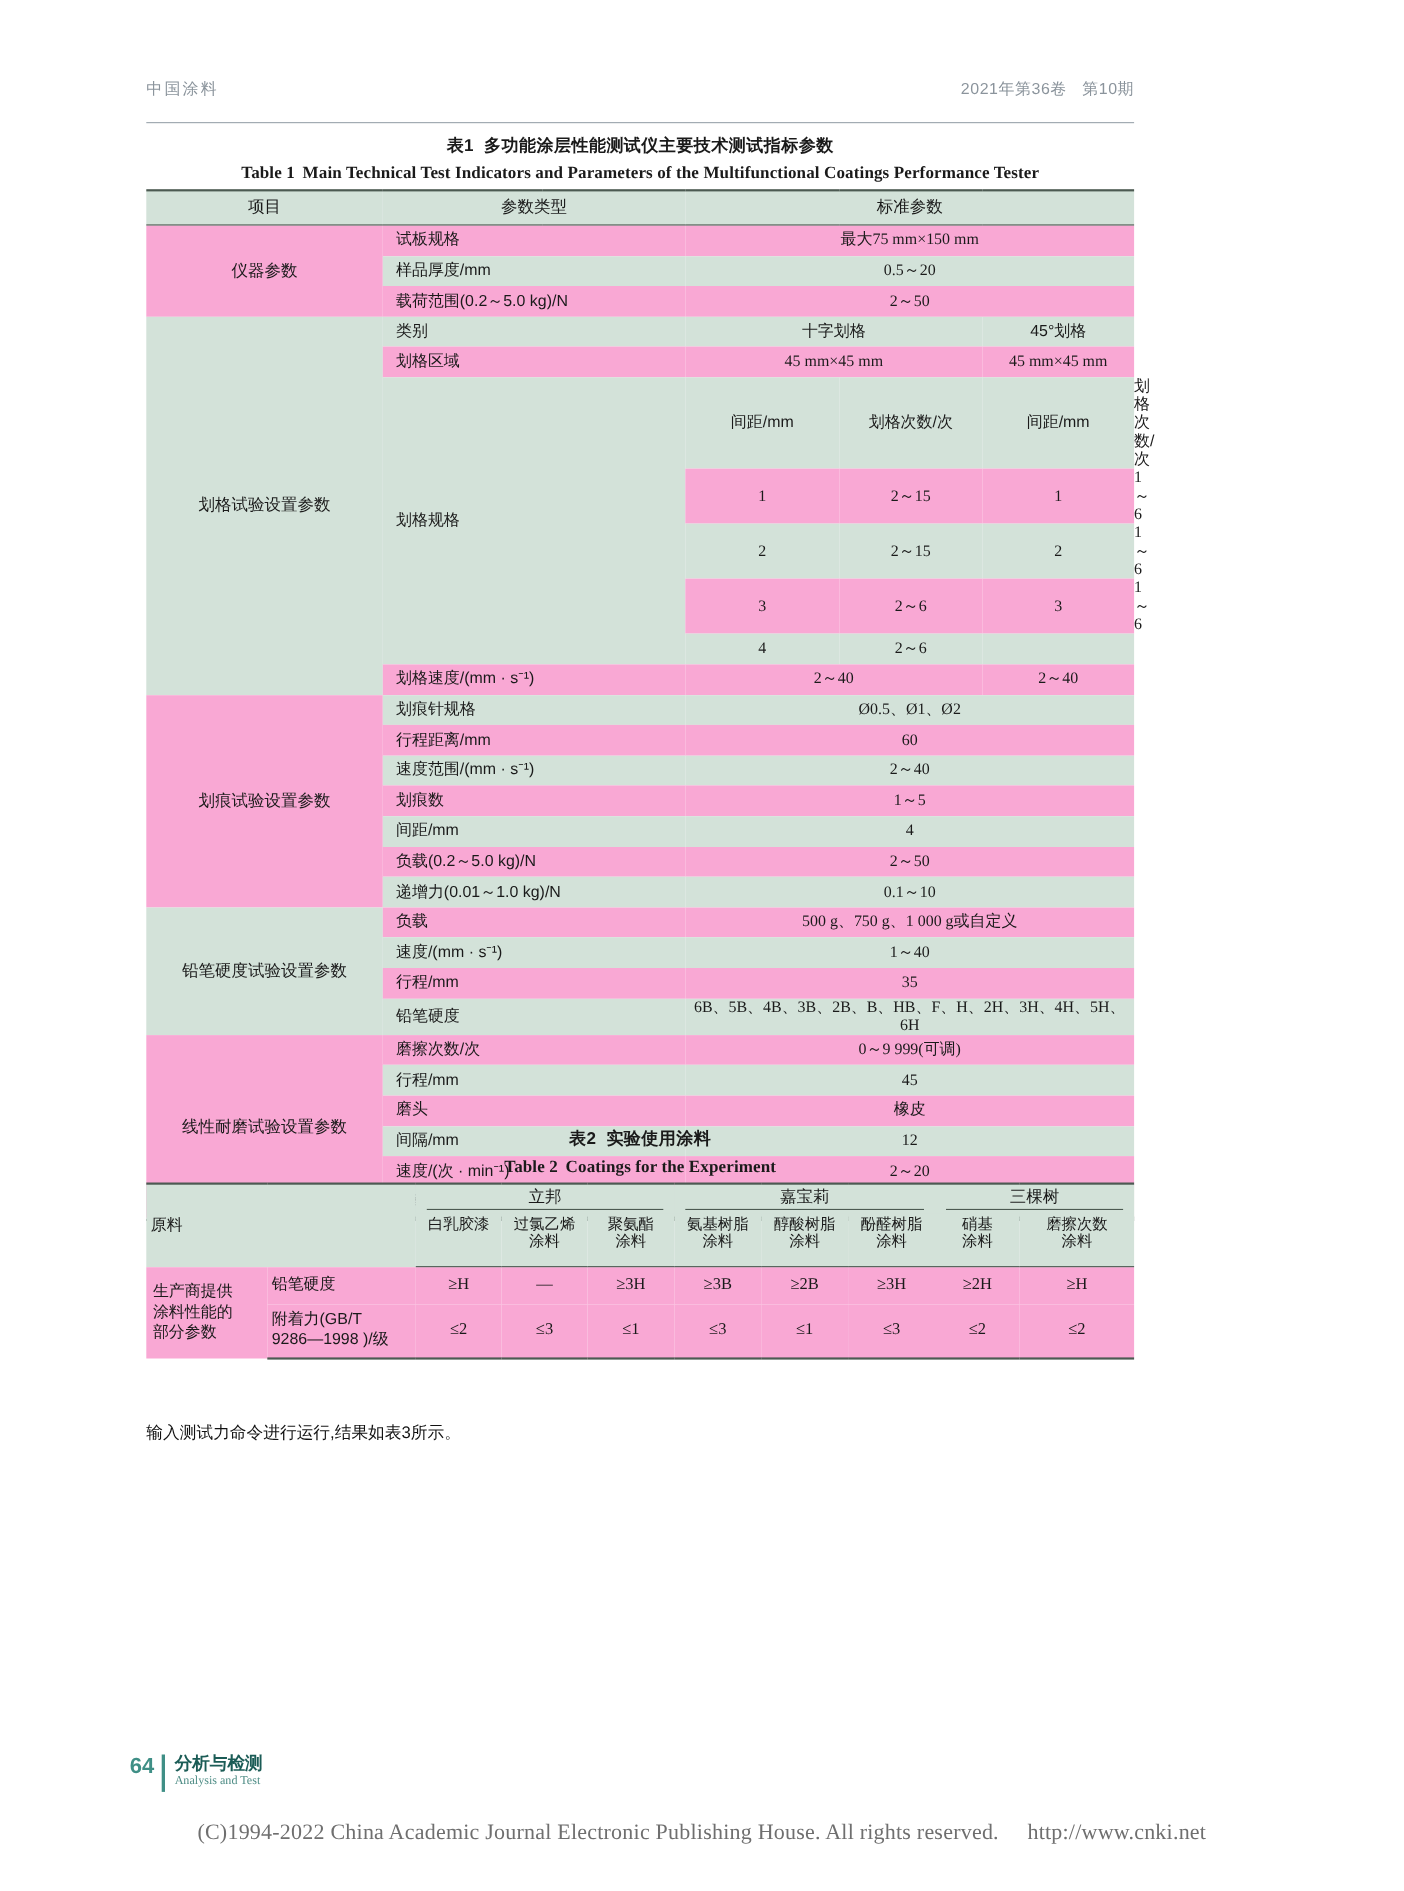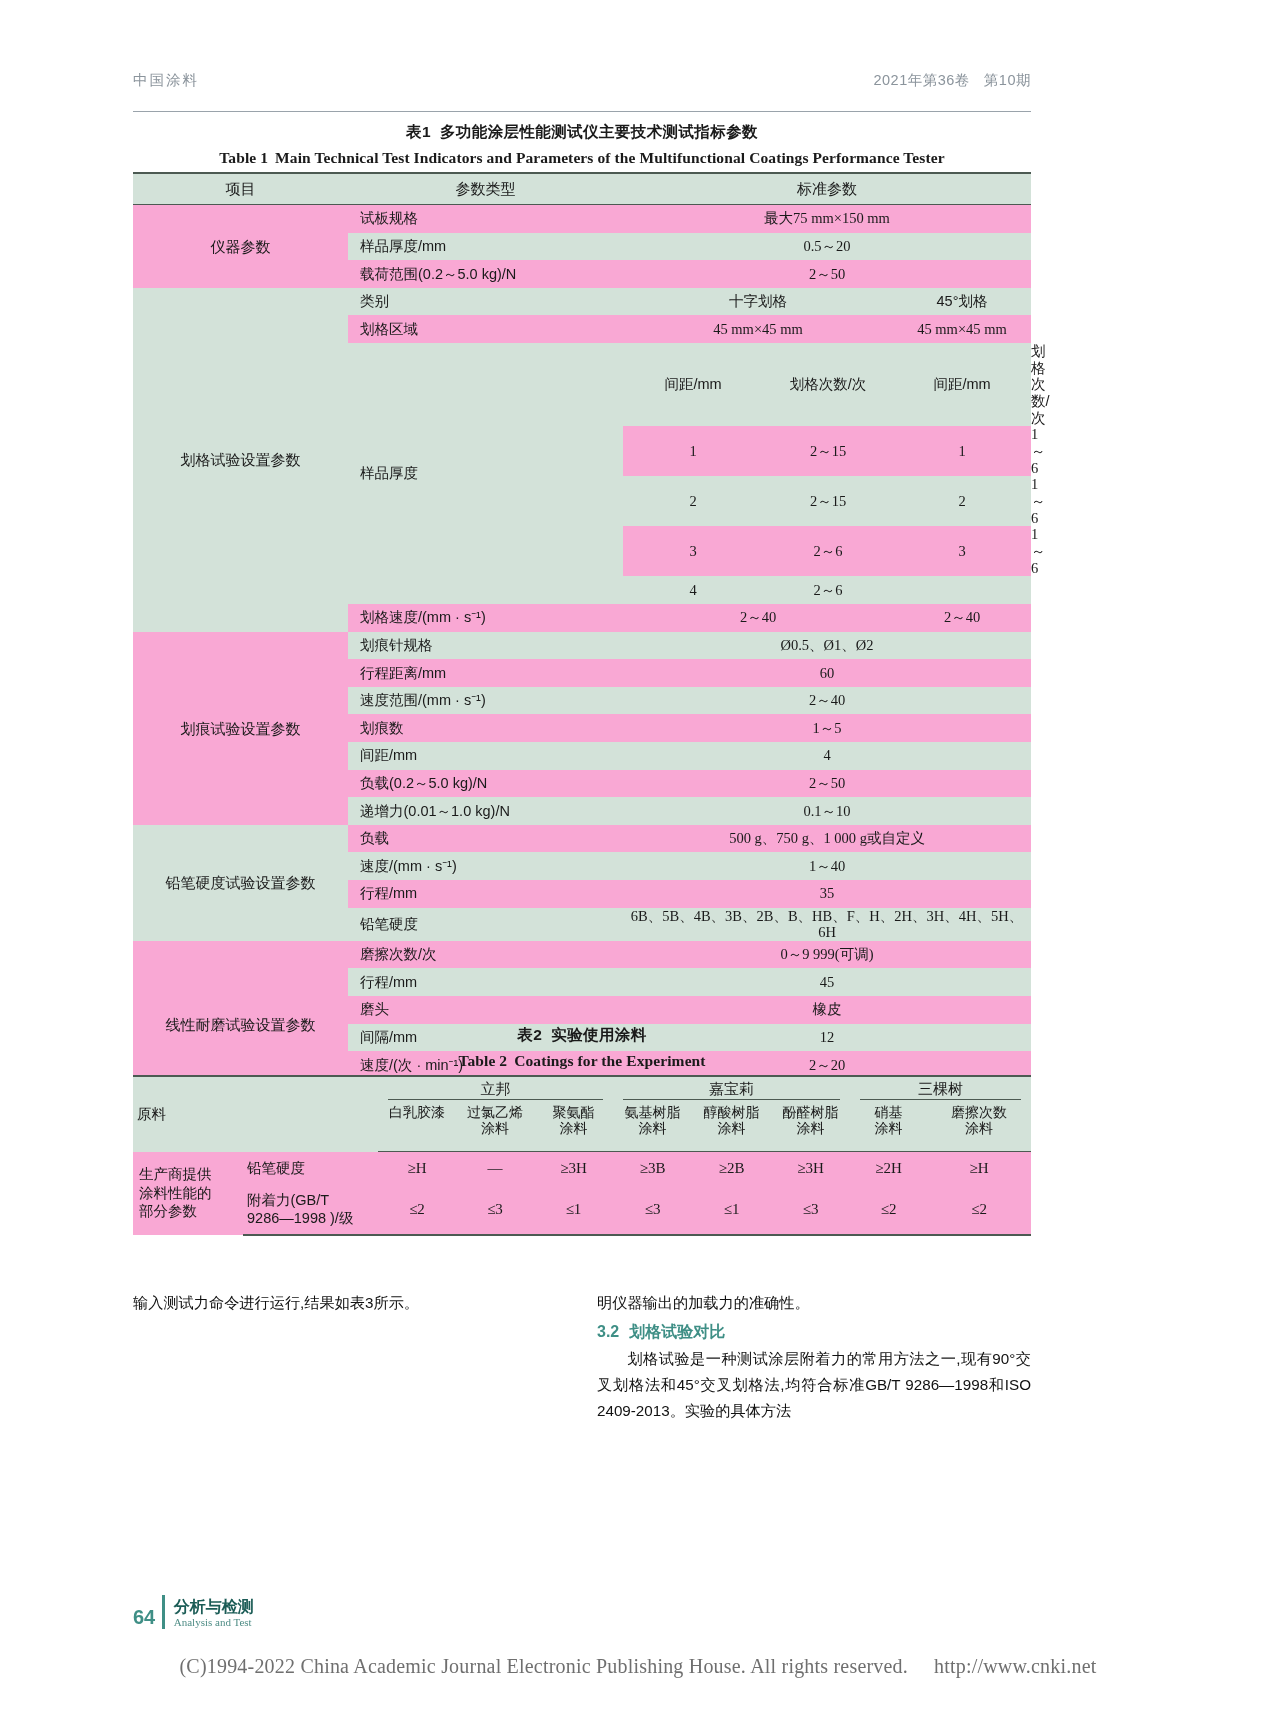--- a/index.html
+++ b/index.html
@@ -167,24 +167,24 @@
     color: #3f8f86;
     font-family: "Liberation Sans", sans-serif;
     font-size: 16px;
     font-weight: bold;
   }
   .sec-head .num { margin-right: 10px; }
 
   
   #folio {
     position: absolute;
-    left: 133px;
+    left: 118px;
     top: 1595px;
     display: flex;
-    align-items: flex-end;
+    align-items: flex-start;
   }
   #folio .pgnum {
     font-family: "Liberation Sans", sans-serif;
     font-weight: bold;
     font-size: 20px;
     color: #3f8f86;
     margin-right: 7px;
   }
   #folio .bar {
     width: 2.5px;
@@ -277,21 +277,21 @@
           <td class="valcn shade" colspan="2">十字划格</td>
           <td class="valcn shade" colspan="2">45°划格</td>
         </tr>
         <tr>
           <td class="param plain" colspan="2">划格区域</td>
           <td class="val plain" colspan="2">45 mm×45 mm</td>
           <td class="val plain" colspan="2">45 mm×45 mm</td>
         </tr>
 
         <tr>
-          <td class="param shade" colspan="2" rowspan="5">样品厚度</td>
+          <td class="param shade" colspan="2" rowspan="5">划格规格</td>
           <td class="valcn shade">间距/mm</td>
           <td class="valcn shade">划格次数/次</td>
           <td class="valcn shade">间距/mm</td>
           <td class="valcn shade">划格次数/次</td>
         </tr>
         <tr>
           <td class="val plain">1</td>
           <td class="val plain">2～15</td>
           <td class="val plain">1</td>
           <td class="val plain">1～6</td>
@@ -486,27 +486,20 @@
           <td class="plain cell rule-bot">≤2</td>
         </tr>
       </tbody>
     </table>
   </div>
 
   <div class="bodycol" id="col-left">
     <p style="margin:0;">输入测试力命令进行运行,结果如表3所示。</p>
   </div>
 
-  <div class="bodycol" id="col-right">
-    <p style="margin:0;">明仪器输出的加载力的准确性。</p>
-    <p class="sec-head" style="margin:2px 0 0 0;">
-      <span class="num">3.2</span><span>划格试验对比</span>
-    </p>
-    <p class="indent" style="margin:0;">划格试验是一种测试涂层附着力的常用方法之一,现有90°交叉划格法和45°交叉划格法,均符合标准GB/T 9286—1998和ISO 2409-2013。实验的具体方法</p>
-  </div>
 
   <div id="folio">
     <span class="pgnum">64</span>
     <span class="bar"></span>
     <span>
       <span class="txt-cn">分析与检测</span>
       <span class="txt-en">Analysis and Test</span>
     </span>
   </div>
 

